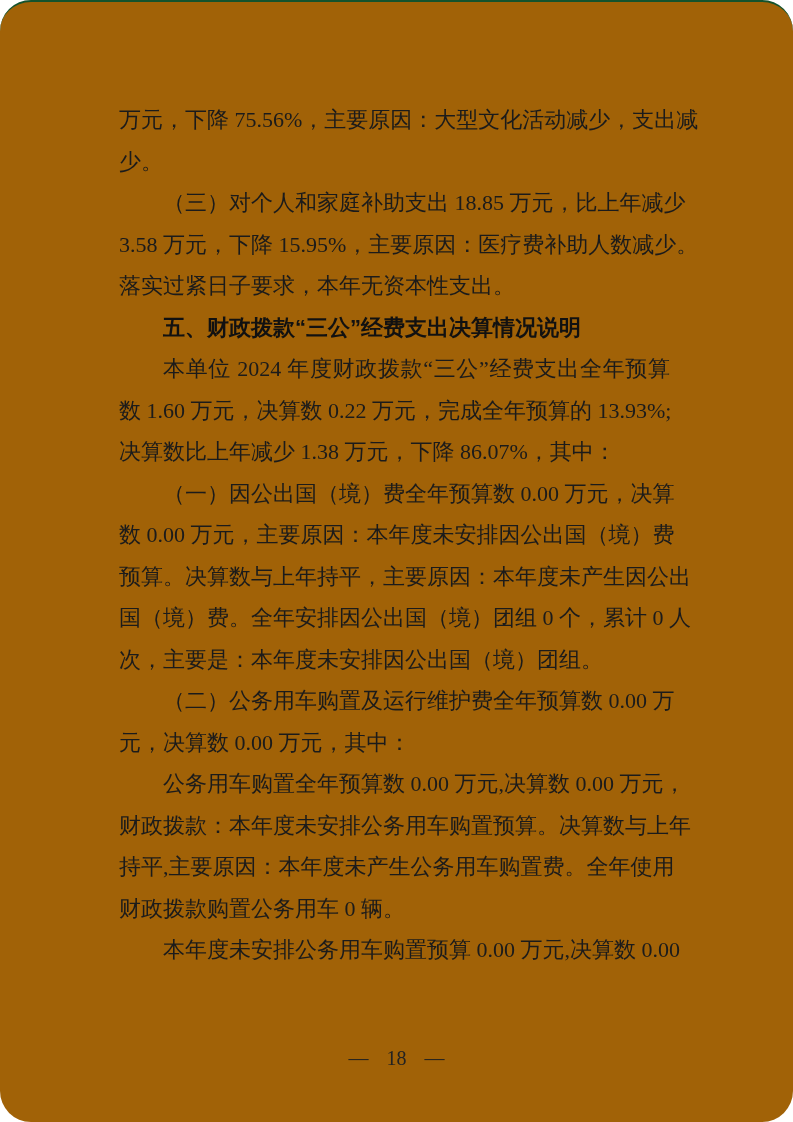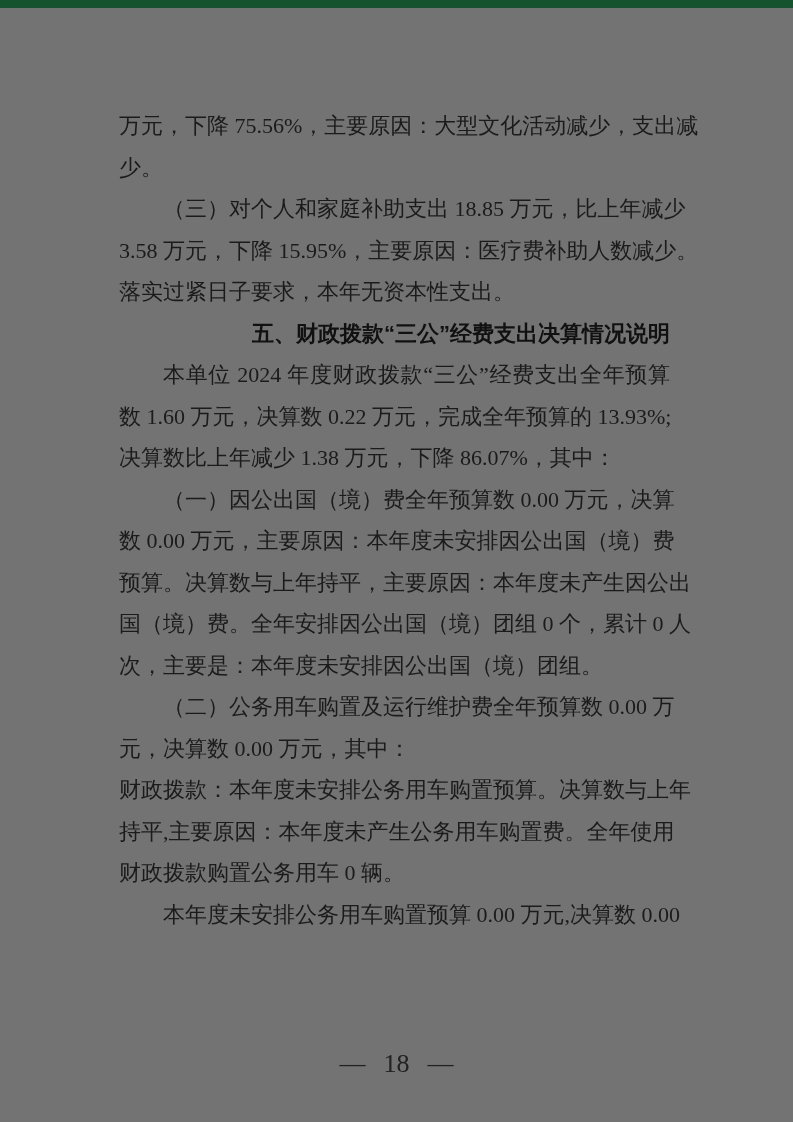--- a/index.html
+++ b/index.html
@@ -11,56 +11,56 @@
     height: 1122px;
     background: #ffffff;
     position: relative;
     overflow: hidden;
     font-family: "Liberation Serif", "DejaVu Serif", serif;
     color: #1b1b1b;
   }
   .page {
     position: absolute;
     inset: 0;
-    background: #737373;
-    border-top: 8px solid #14532d;
+    background: #a16207;
+    border-top: 2px solid #14532d;
+    border-radius: 31px;
   }
   .text-block {
     position: absolute;
     left: 119px;
     top: 97px;
     width: 551px;
   }
   .line {
     height: 41.5px;
     line-height: 41.5px;
     font-size: 22px;
     white-space: nowrap;
     text-align: left;
   }
   .line.indent {
     padding-left: 44px;
-    text-align: right;
   }
   .line.jfull {
     text-align: justify;
     text-align-last: justify;
   }
   .line.heading {
     font-family: "Liberation Sans", "DejaVu Sans", sans-serif;
     font-weight: 700;
     color: #111111;
   }
   .footer {
     position: absolute;
     left: 0;
     top: 1043px;
     width: 100%;
     text-align: center;
-    font-size: 26px;
+    font-size: 20px;
     line-height: 26px;
     color: #222222;
   }
   .footer span {
     margin: 0 9px;
   }
 </style>
 </head>
 <body>
 
@@ -76,20 +76,21 @@
       <div class="line indent jfull">本单位 2024 年度财政拨款“三公”经费支出全年预算</div>
       <div class="line jfull">数 1.60 万元，决算数 0.22 万元，完成全年预算的 13.93%;</div>
       <div class="line">决算数比上年减少 1.38 万元，下降 86.07%，其中：</div>
       <div class="line indent jfull">（一）因公出国（境）费全年预算数 0.00 万元，决算</div>
       <div class="line jfull">数 0.00 万元，主要原因：本年度未安排因公出国（境）费</div>
       <div class="line jfull">预算。决算数与上年持平，主要原因：本年度未产生因公出</div>
       <div class="line jfull">国（境）费。全年安排因公出国（境）团组 0 个，累计 0 人</div>
       <div class="line">次，主要是：本年度未安排因公出国（境）团组。</div>
       <div class="line indent jfull">（二）公务用车购置及运行维护费全年预算数 0.00 万</div>
       <div class="line">元，决算数 0.00 万元，其中：</div>
+      <div class="line indent jfull">公务用车购置全年预算数 0.00 万元,决算数 0.00 万元，</div>
       <div class="line jfull">财政拨款：本年度未安排公务用车购置预算。决算数与上年</div>
       <div class="line jfull">持平,主要原因：本年度未产生公务用车购置费。全年使用</div>
       <div class="line">财政拨款购置公务用车 0 辆。</div>
       <div class="line indent jfull">本年度未安排公务用车购置预算 0.00 万元,决算数 0.00</div>
     </div>
 
   <div class="footer">
     <span>—</span><span>18</span><span>—</span>
   </div>
 

